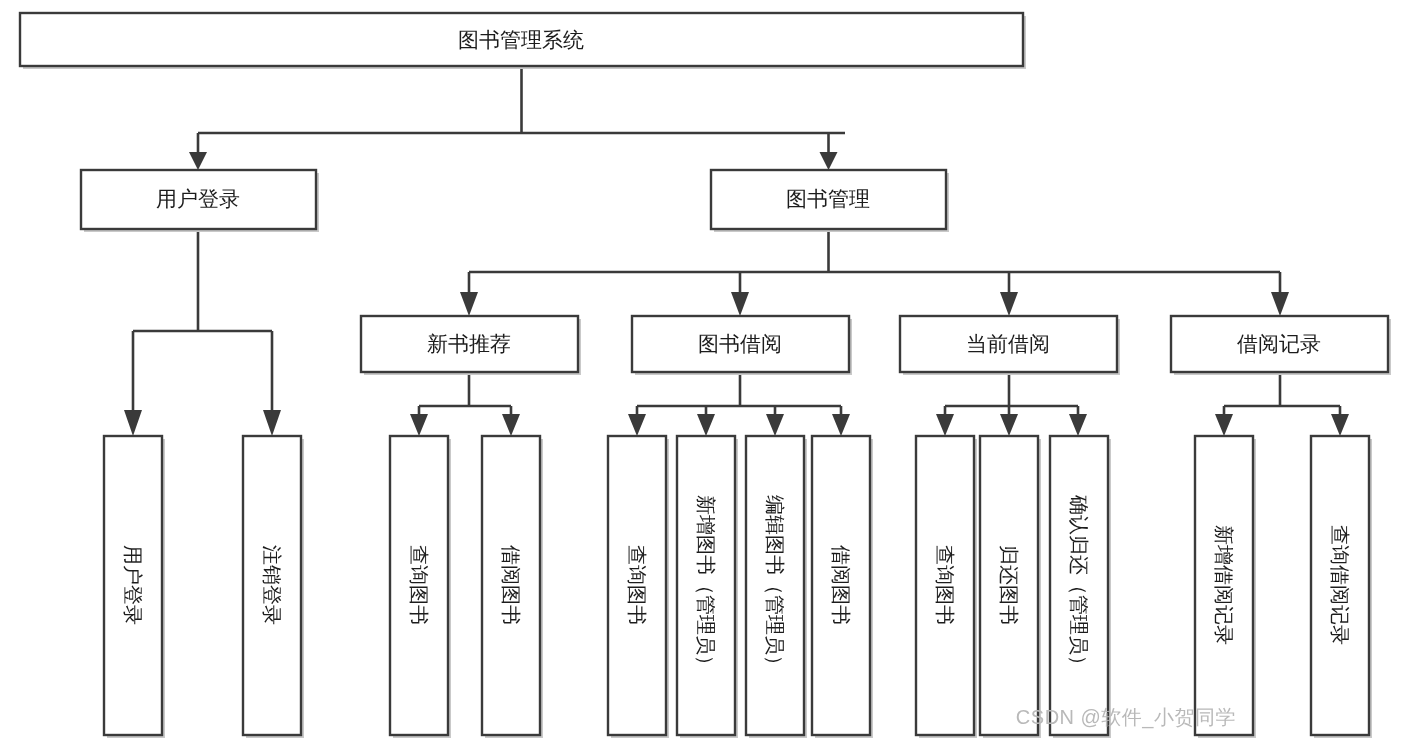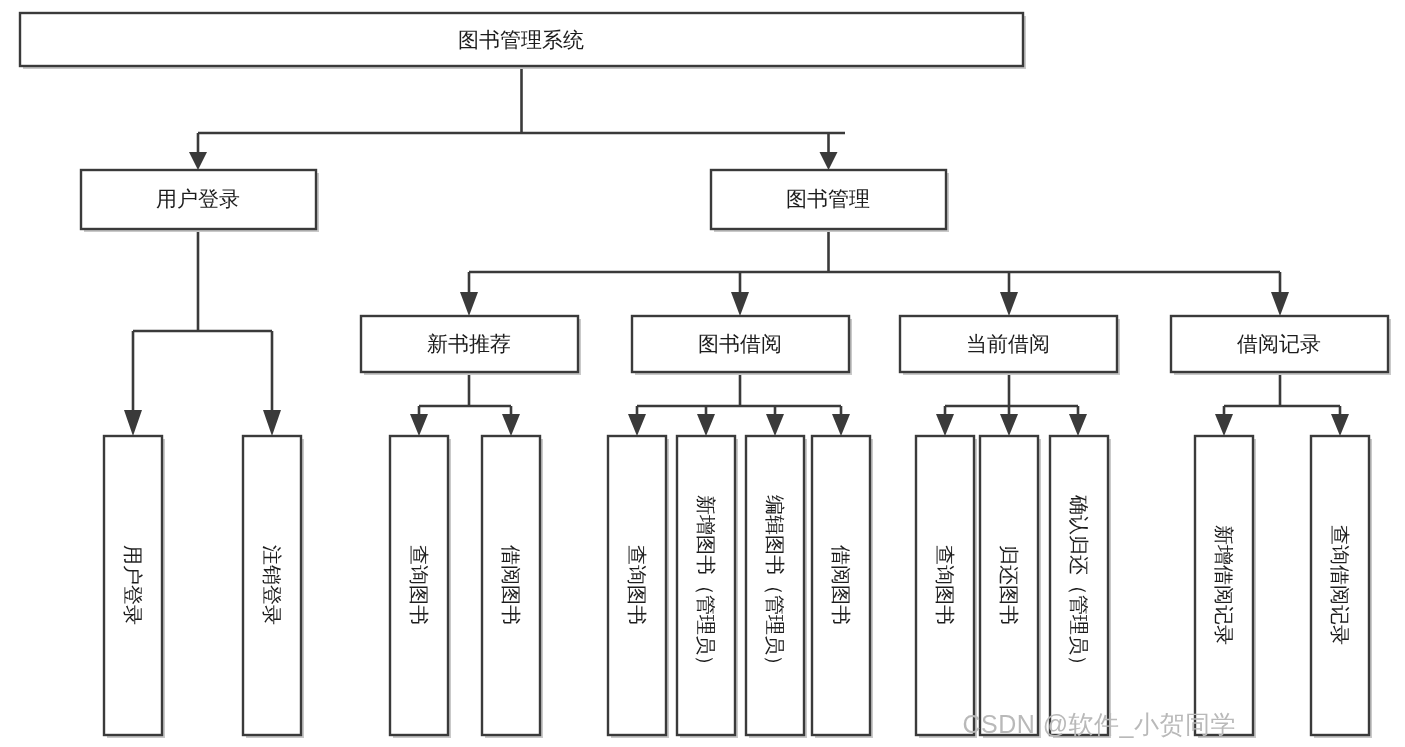--- a/index.html
+++ b/index.html
@@ -53,23 +53,23 @@
   }
   .node-label-vertical {
     font-family: "Liberation Sans", "DejaVu Sans", sans-serif;
     font-size: 20px;
     fill: #1c1c1c;
     text-anchor: middle;
   }
   .watermark {
     position: absolute;
     right: 8px;
-    bottom: 6px;
-    font-family: "Liberation Sans", "DejaVu Sans", sans-serif;
-    font-size: 25px;
+    bottom: 16px;
+    font-family: "Liberation Sans", "DejaVu Sans", sans-serif;
+    font-size: 20px;
     color: #b9b9b9;
     letter-spacing: 0.5px;
     white-space: nowrap;
     pointer-events: none;
   }
 </style>
 </head>
 <body>
 
 <div id="diagram-root">

